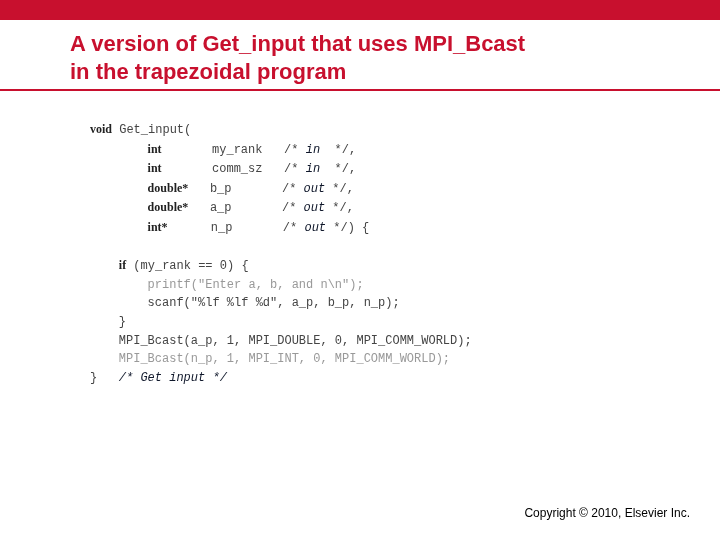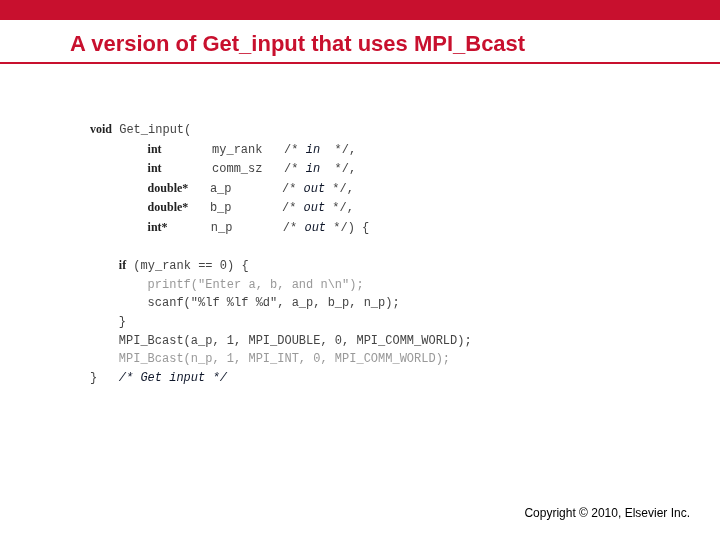--- a/index.html
+++ b/index.html
@@ -69,35 +69,36 @@
   }
 </style>
 </head>
 <body>
 
 <div class="red-bar"></div>
 
 <div class="title-block">
   <div class="title">
     <span>A version of Get_input that uses MPI_Bcast</span><br>
+    <span>in the trapezoidal program</span>
   </div>
   <div class="title-underline"></div>
 </div>
 
 <div class="code-area">
 
   <div class="code-line"><span class="kw-sans">void</span> <span>Get_input(</span></div>
 
   <div class="code-line">        <span class="kw-sans">int</span>       <span>my_rank</span>   /* <span class="cm-it">in</span>  <span>*/,</span></div>
 
   <div class="code-line">        <span class="kw-sans">int</span>       <span>comm_sz</span>   /* <span class="cm-it">in</span>  <span>*/,</span></div>
 
+  <div class="code-line">        <span class="kw-sans">double*</span>   <span>b_p</span>       /* <span class="cm-it">out</span> <span>*/,</span></div>
+
   <div class="code-line">        <span class="kw-sans">double*</span>   <span>a_p</span>       /* <span class="cm-it">out</span> <span>*/,</span></div>
-
-  <div class="code-line">        <span class="kw-sans">double*</span>   <span>b_p</span>       /* <span class="cm-it">out</span> <span>*/,</span></div>
 
   <div class="code-line">        <span class="kw-sans">int*</span>      <span>n_p</span>       /* <span class="cm-it">out</span> <span>*/) {</span></div>
 
   <div class="code-line"> </div>
 
   <div class="code-line">    <span class="kw-sans">if</span> <span>(my_rank == 0) {</span></div>
 
   <div class="code-line blur">        <span>printf("Enter a, b, and n\n");</span></div>
 
   <div class="code-line">        <span>scanf("%lf %lf %d", a_p, b_p, n_p);</span></div>

